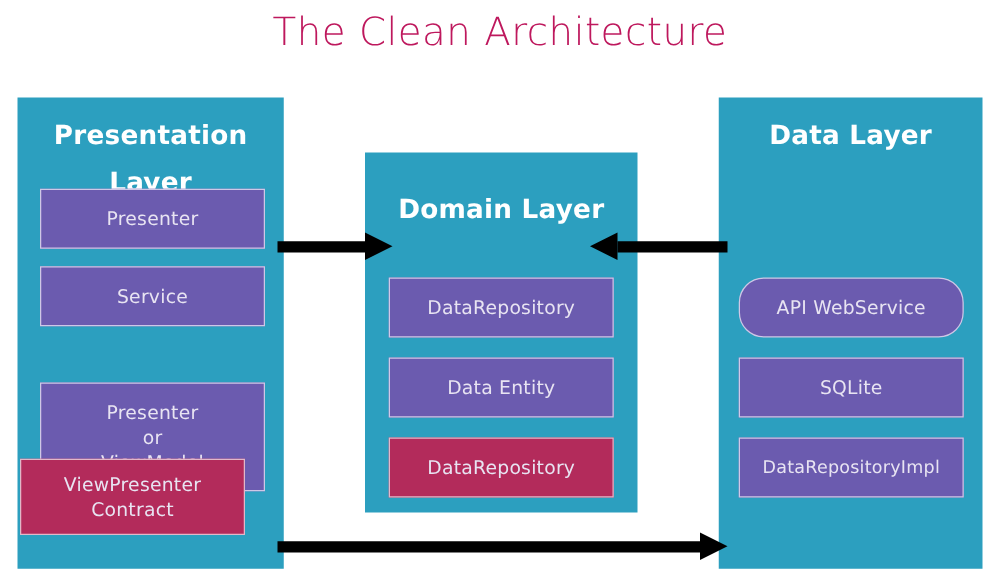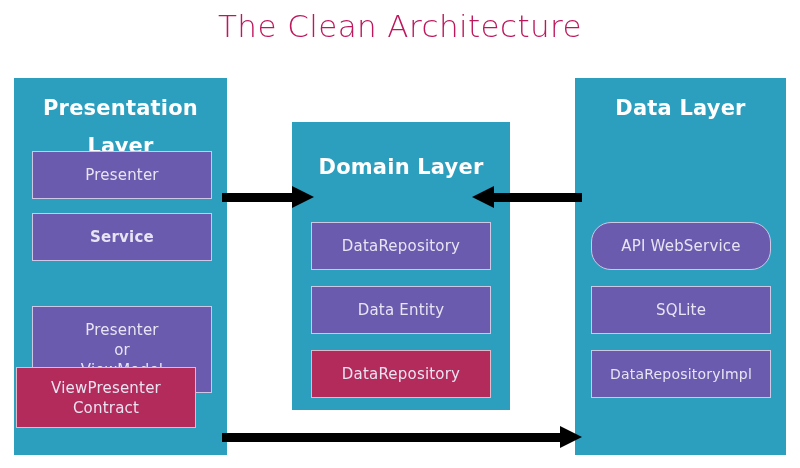--- a/index.html
+++ b/index.html
@@ -91,21 +91,21 @@
     font-weight: 400;
     line-height: 20px;
     letter-spacing: 0.2px;
     white-space: pre-line;
   }
   .component.purple  { background: #6B5BAF; }
   .component.crimson { background: #B32B5B; border-color: #e2b7c8; }
 
   
   #box-activity          { left: 32px;  top: 151px; width: 180px; height: 48px; }
-  #box-service           { left: 32px;  top: 213px; width: 180px; height: 48px; font-weight: bold; }
+  #box-service           { left: 32px;  top: 213px; width: 180px; height: 48px; }
   #box-presenter         { left: 32px;  top: 274px; width: 180px; height: 87px; margin-top: 32px; }
   #box-viewpresenter     { left: 16px;  top: 367px; width: 180px; height: 61px; }
 
   
   #box-loaddatausecase   { left: 311px; top: 222px; width: 180px; height: 48px; }
   #box-dataentity        { left: 311px; top: 286px; width: 180px; height: 48px; }
   #box-datarepository    { left: 311px; top: 350px; width: 180px; height: 48px; }
 
   
   #box-apiwebservice     { left: 591px; top: 222px; width: 180px; height: 48px; border-radius: 20px; }

